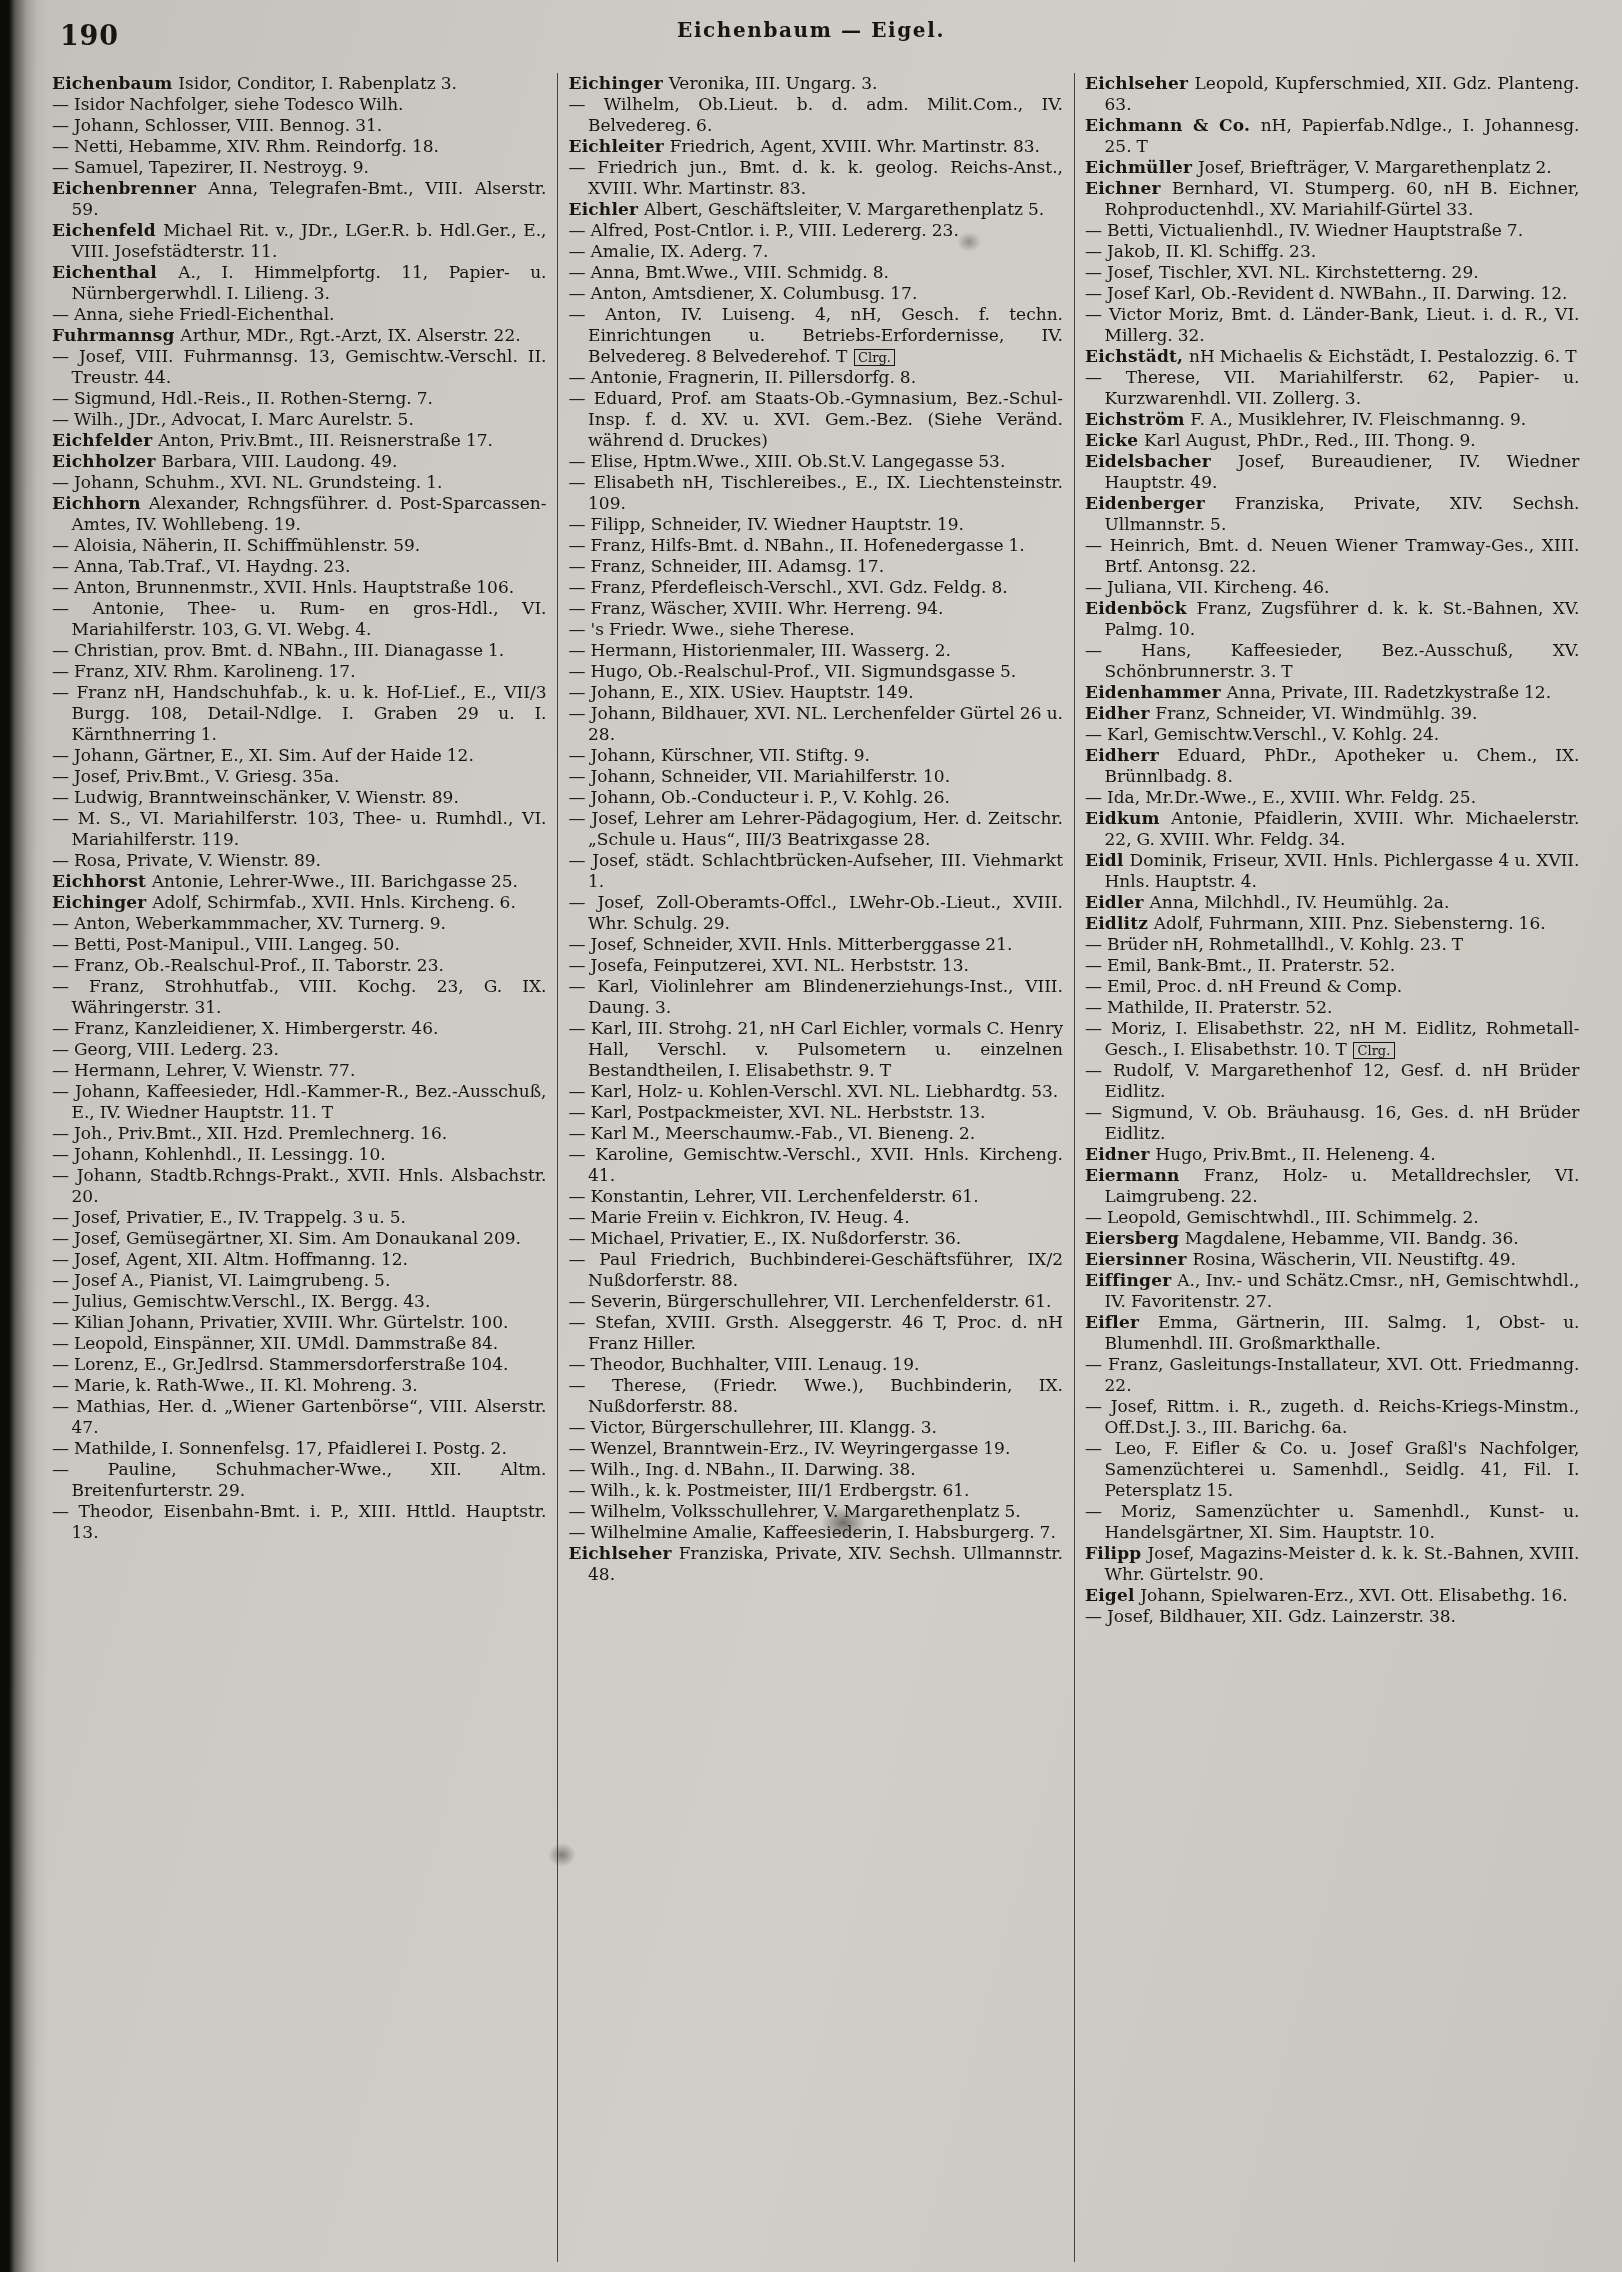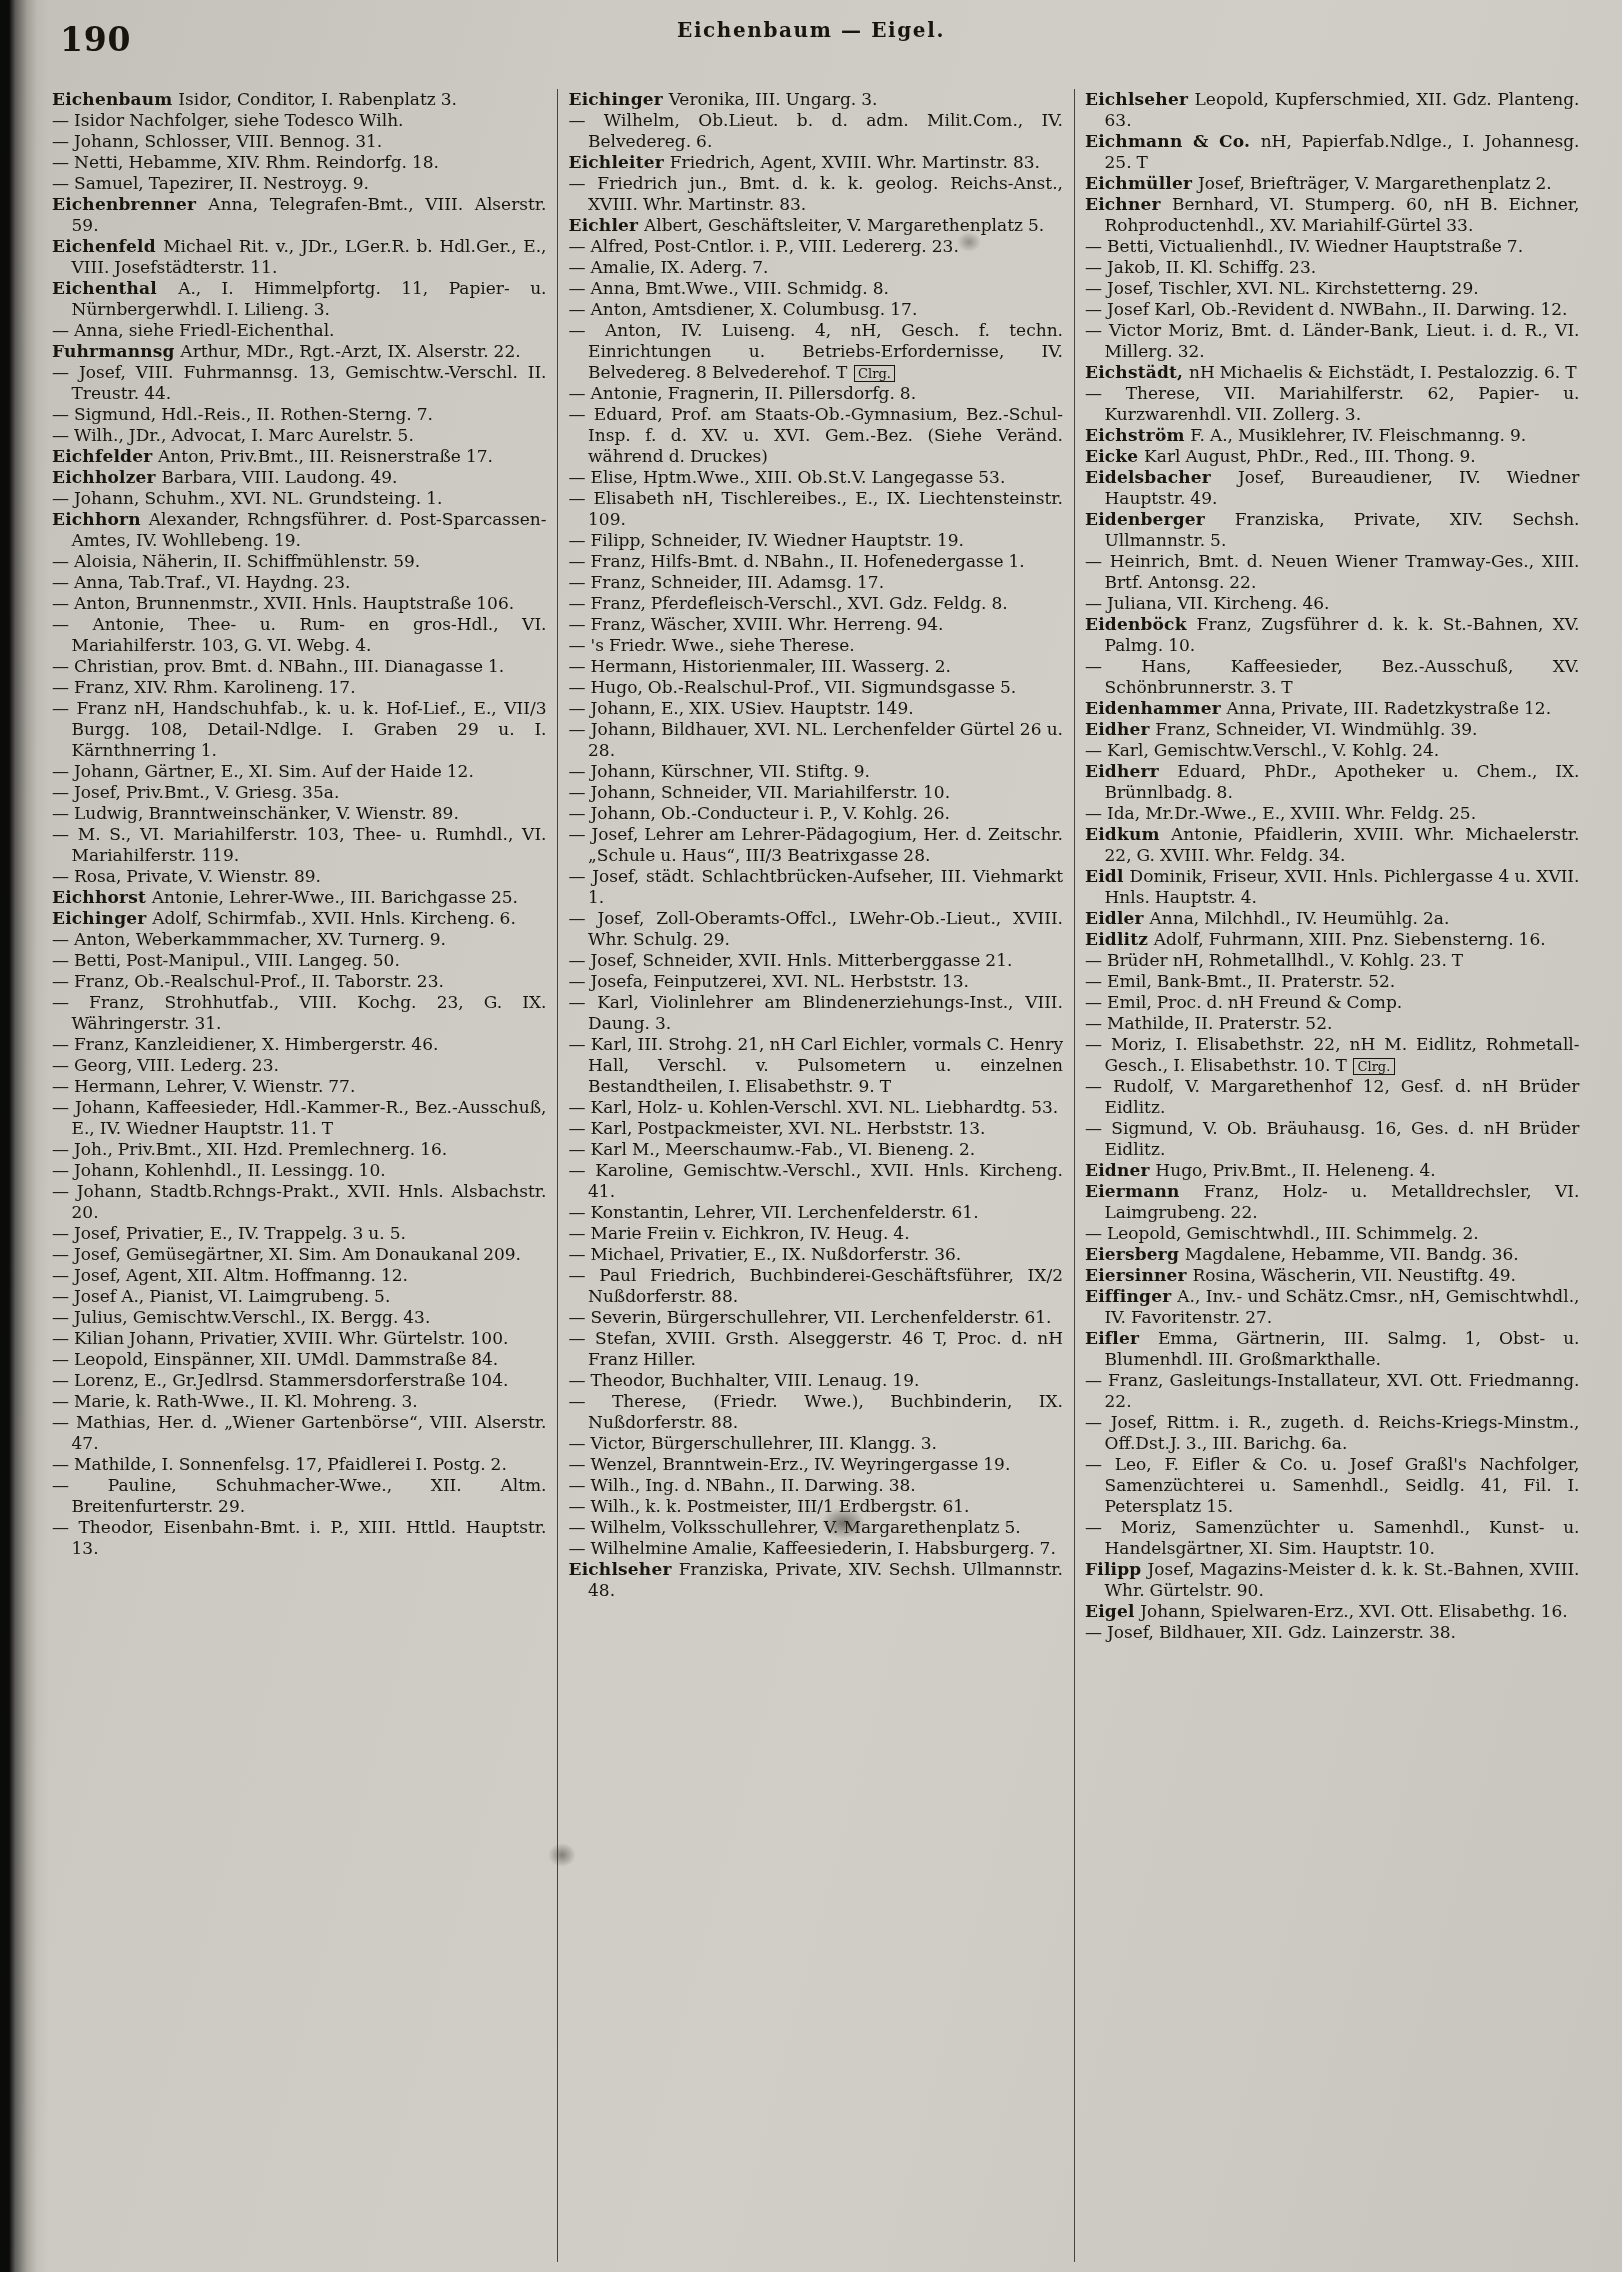--- a/index.html
+++ b/index.html
@@ -12,32 +12,32 @@
   .page{
     position:absolute;inset:0;
     background:linear-gradient(105deg,#c3c0b9 0%,#cdcac3 28%,#d1cec7 58%,#c8c5be 100%);
   }
   .binding-edge{
     position:absolute;left:0;top:0;bottom:0;width:49px;
     background:linear-gradient(to right,#0b0b0a 0,#0b0b0a 9px,rgba(25,24,22,.6) 15.4px,rgba(70,68,62,.28) 27px,rgba(120,117,110,.1) 37px,rgba(0,0,0,0) 49px);
   }
   .pageno{
     position:absolute;top:19.5px;left:60px;
-    font-size:33px;font-weight:bold;letter-spacing:0.8px;
+    font-size:27px;font-weight:bold;letter-spacing:0.8px;
   }
   .runhead{
     position:absolute;top:18px;left:0;right:0;text-align:center;
     font-size:20px;font-weight:bold;letter-spacing:1.6px;
   }
   .columns{
     position:absolute;top:73px;left:52px;right:32px;bottom:11.4px;
     display:flex;
   }
   .col{
-    flex:1 1 0;padding:0 10.5px;overflow:hidden;margin-top:16px;
+    flex:1 1 0;padding:0 10.5px;overflow:hidden;
   }
   .col + .col{border-left:1.3px solid #45433d;}
   .col:first-child{padding-left:0;}
   .entry{
     margin:0;padding-left:19.5px;text-indent:-19.5px;
     font-size:17px;line-height:21px;text-align:justify;
     word-spacing:-0.4px;
   }
   .entry b{font-weight:bold;letter-spacing:0.2px;}
   .clrg{

